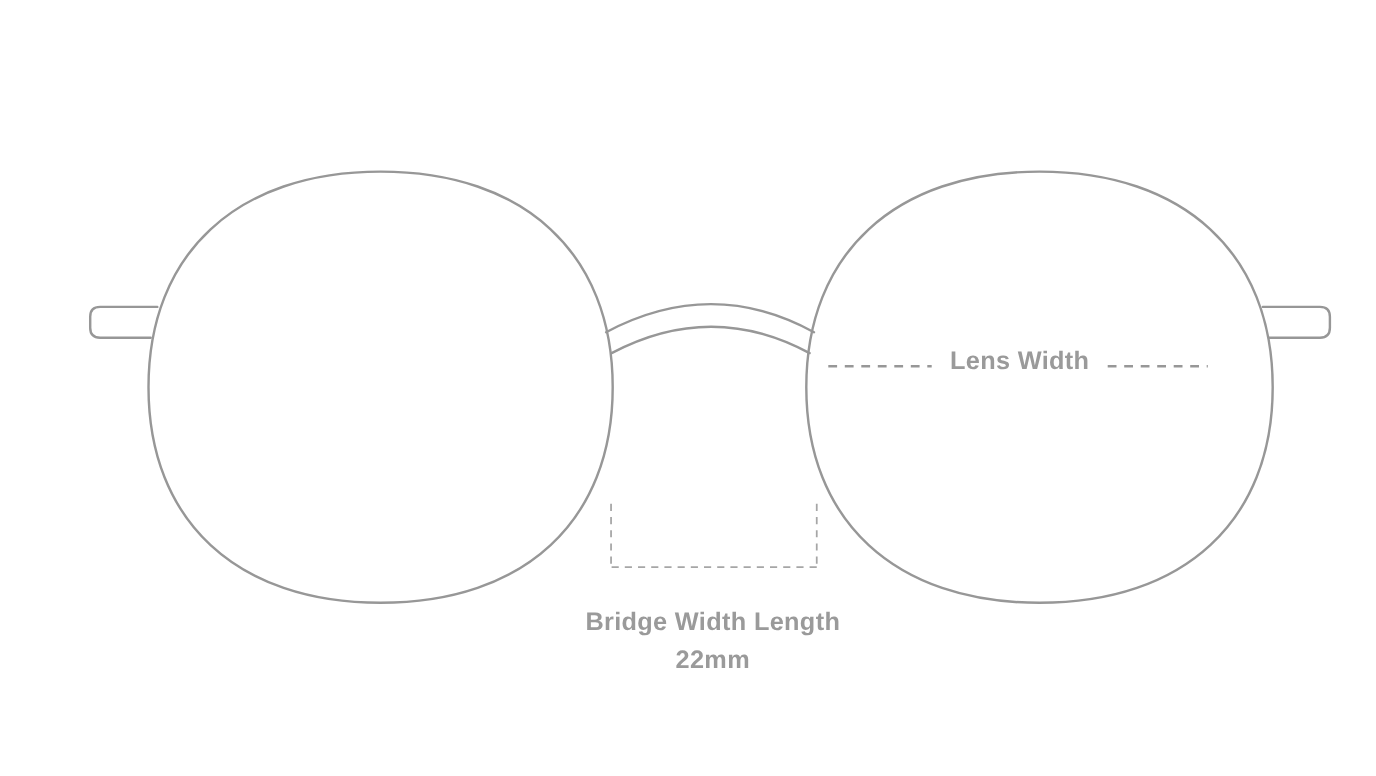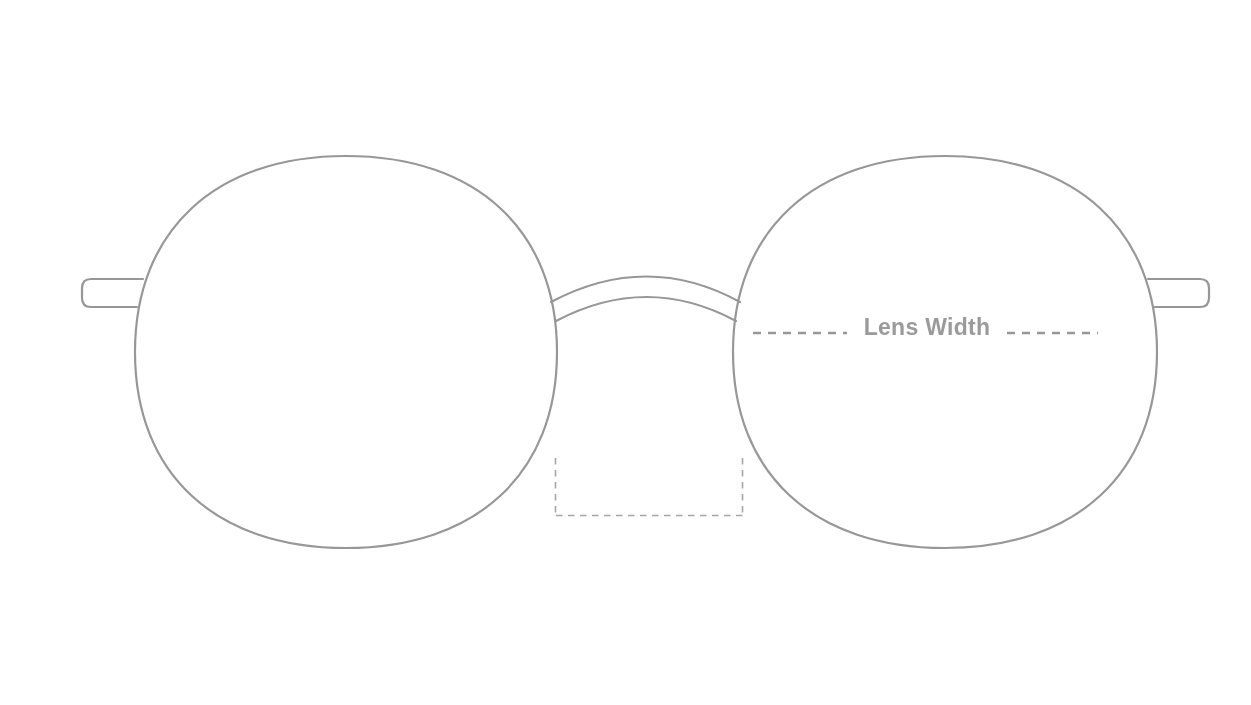--- a/index.html
+++ b/index.html
@@ -83,14 +83,18 @@
 
     <path class="bracket-dash" d="M 535.5,458 L 535.5,514"></path>
     <path class="bracket-dash" d="M 722.5,458 L 722.5,514"></path>
     <path class="bracket-dash" d="M 536,515.5 L 724,515.5"></path>
   </svg>
 
   <div class="label" id="lens-width-label">
     <div>Lens Width</div>
   </div>
 
+  <div class="label" id="bridge-width-label">
+    <div>Bridge Width Length</div>
+    <div>22mm</div>
+  </div>
 
 </div>
 
 </body></html>

